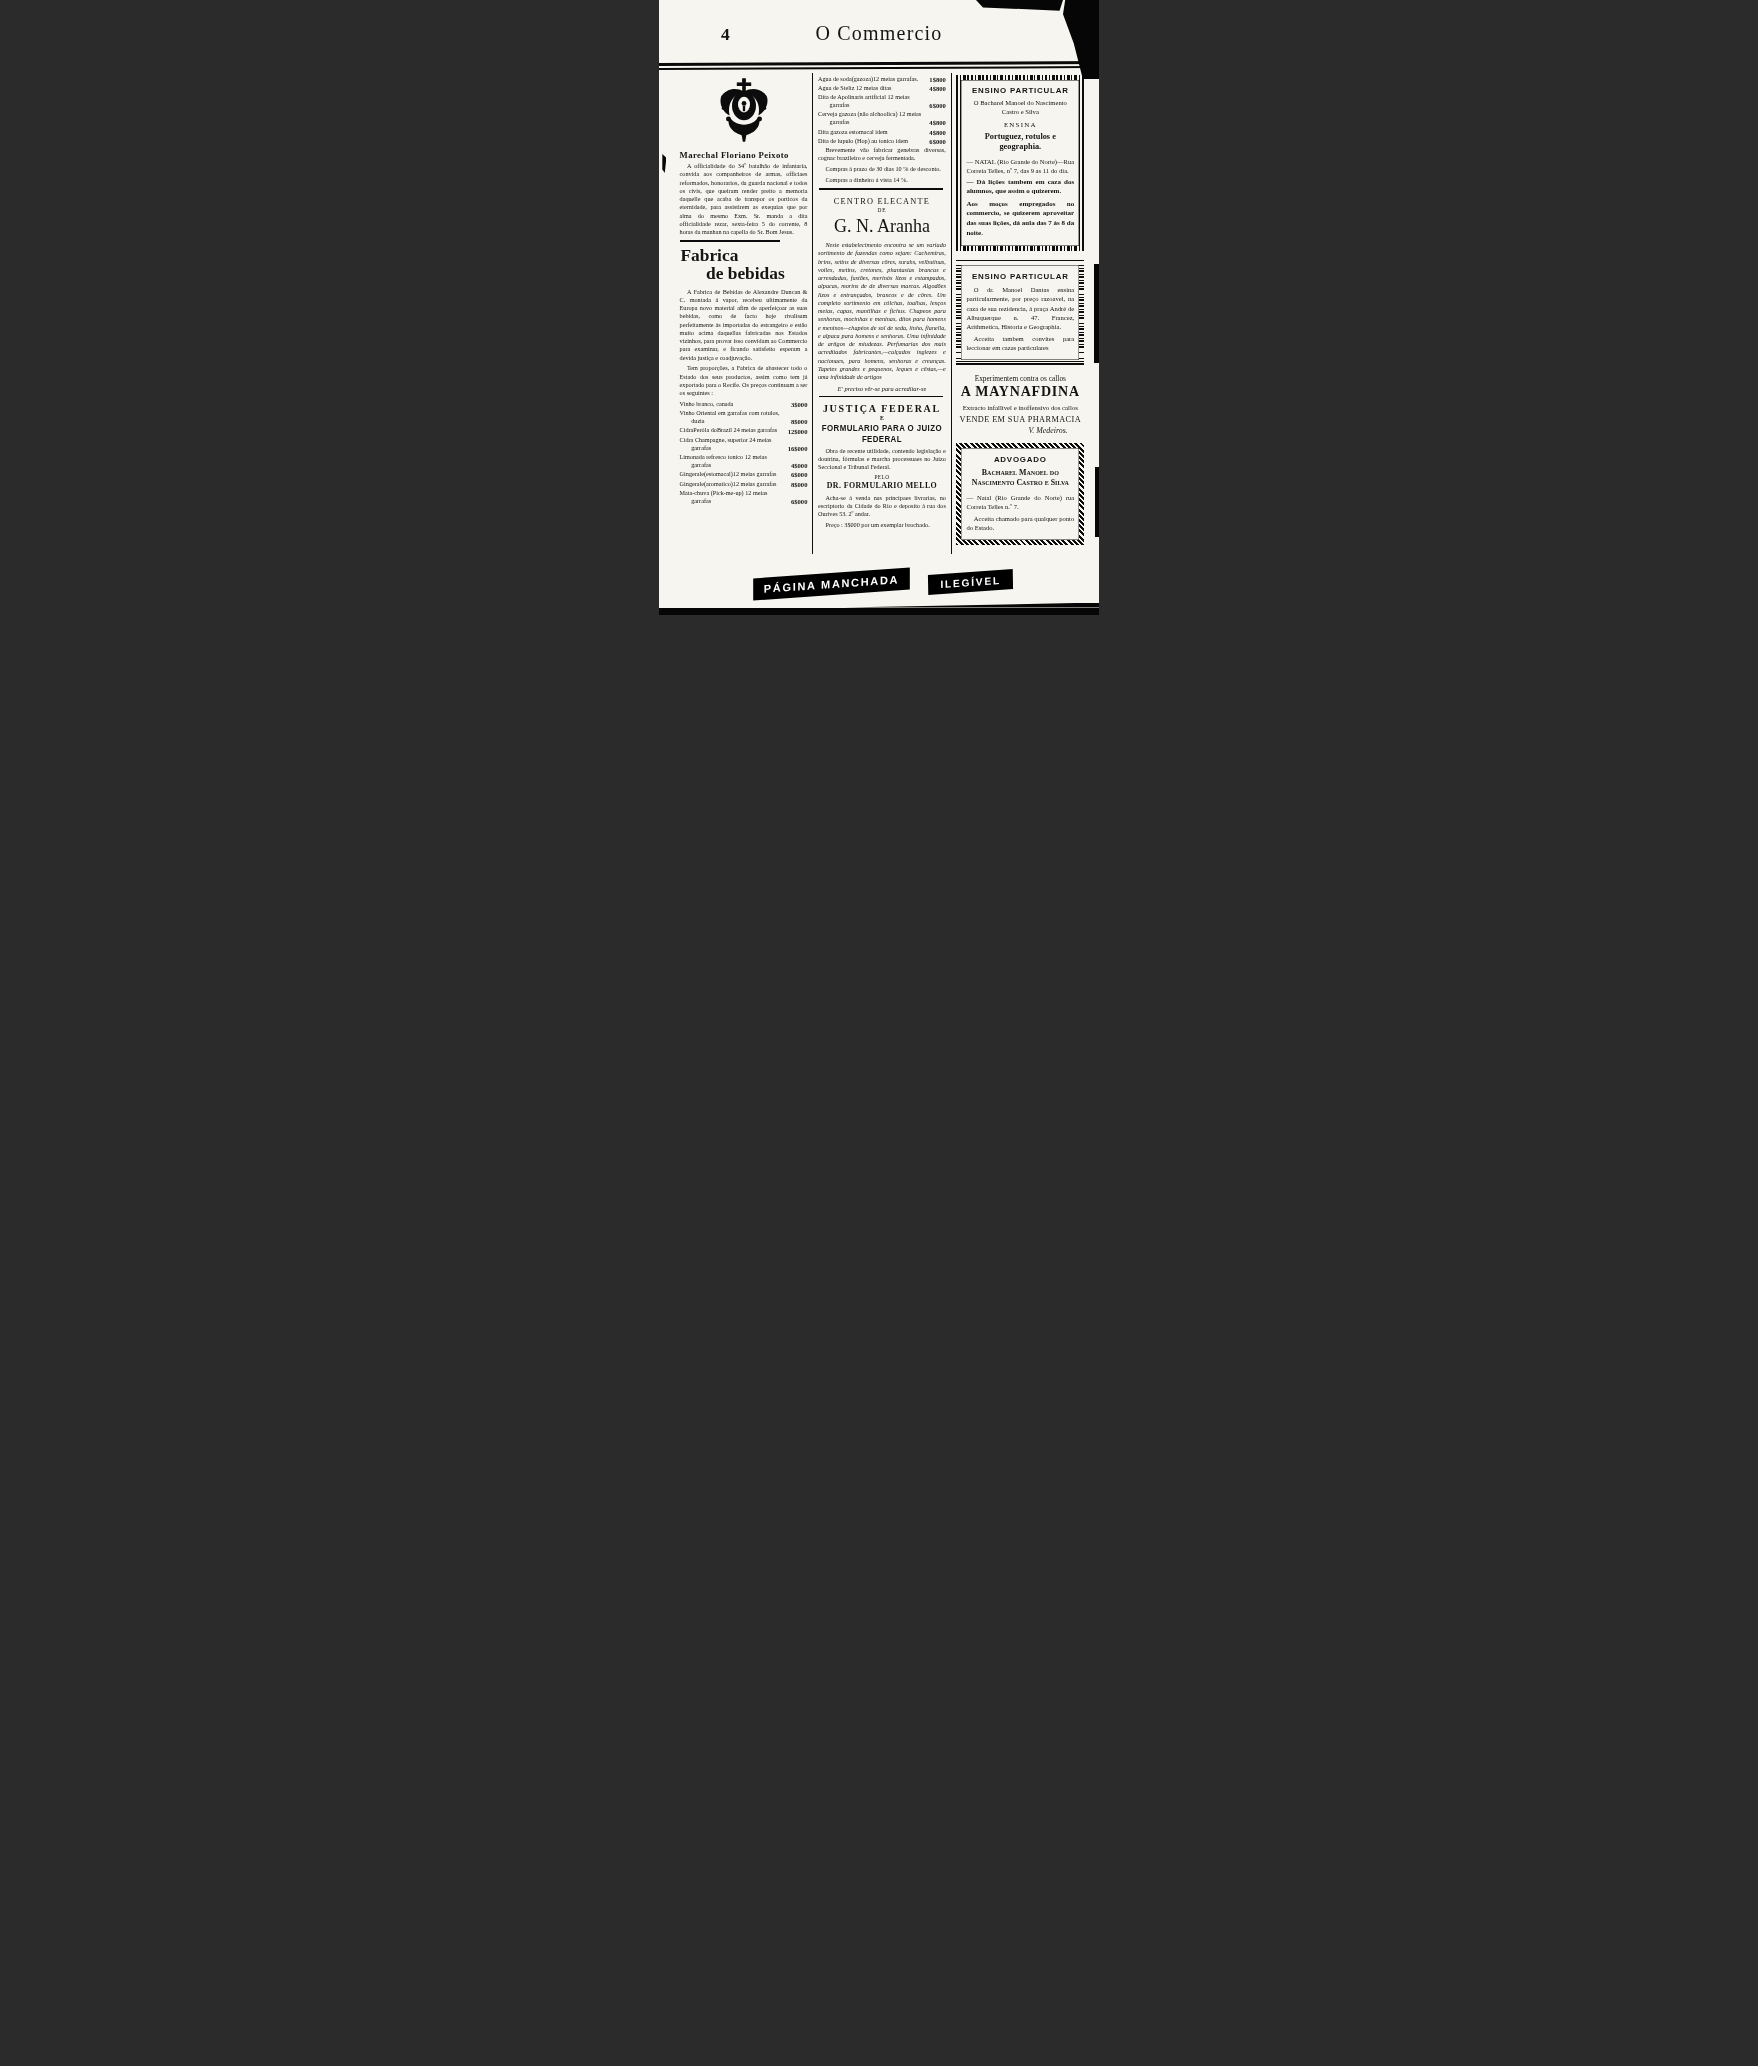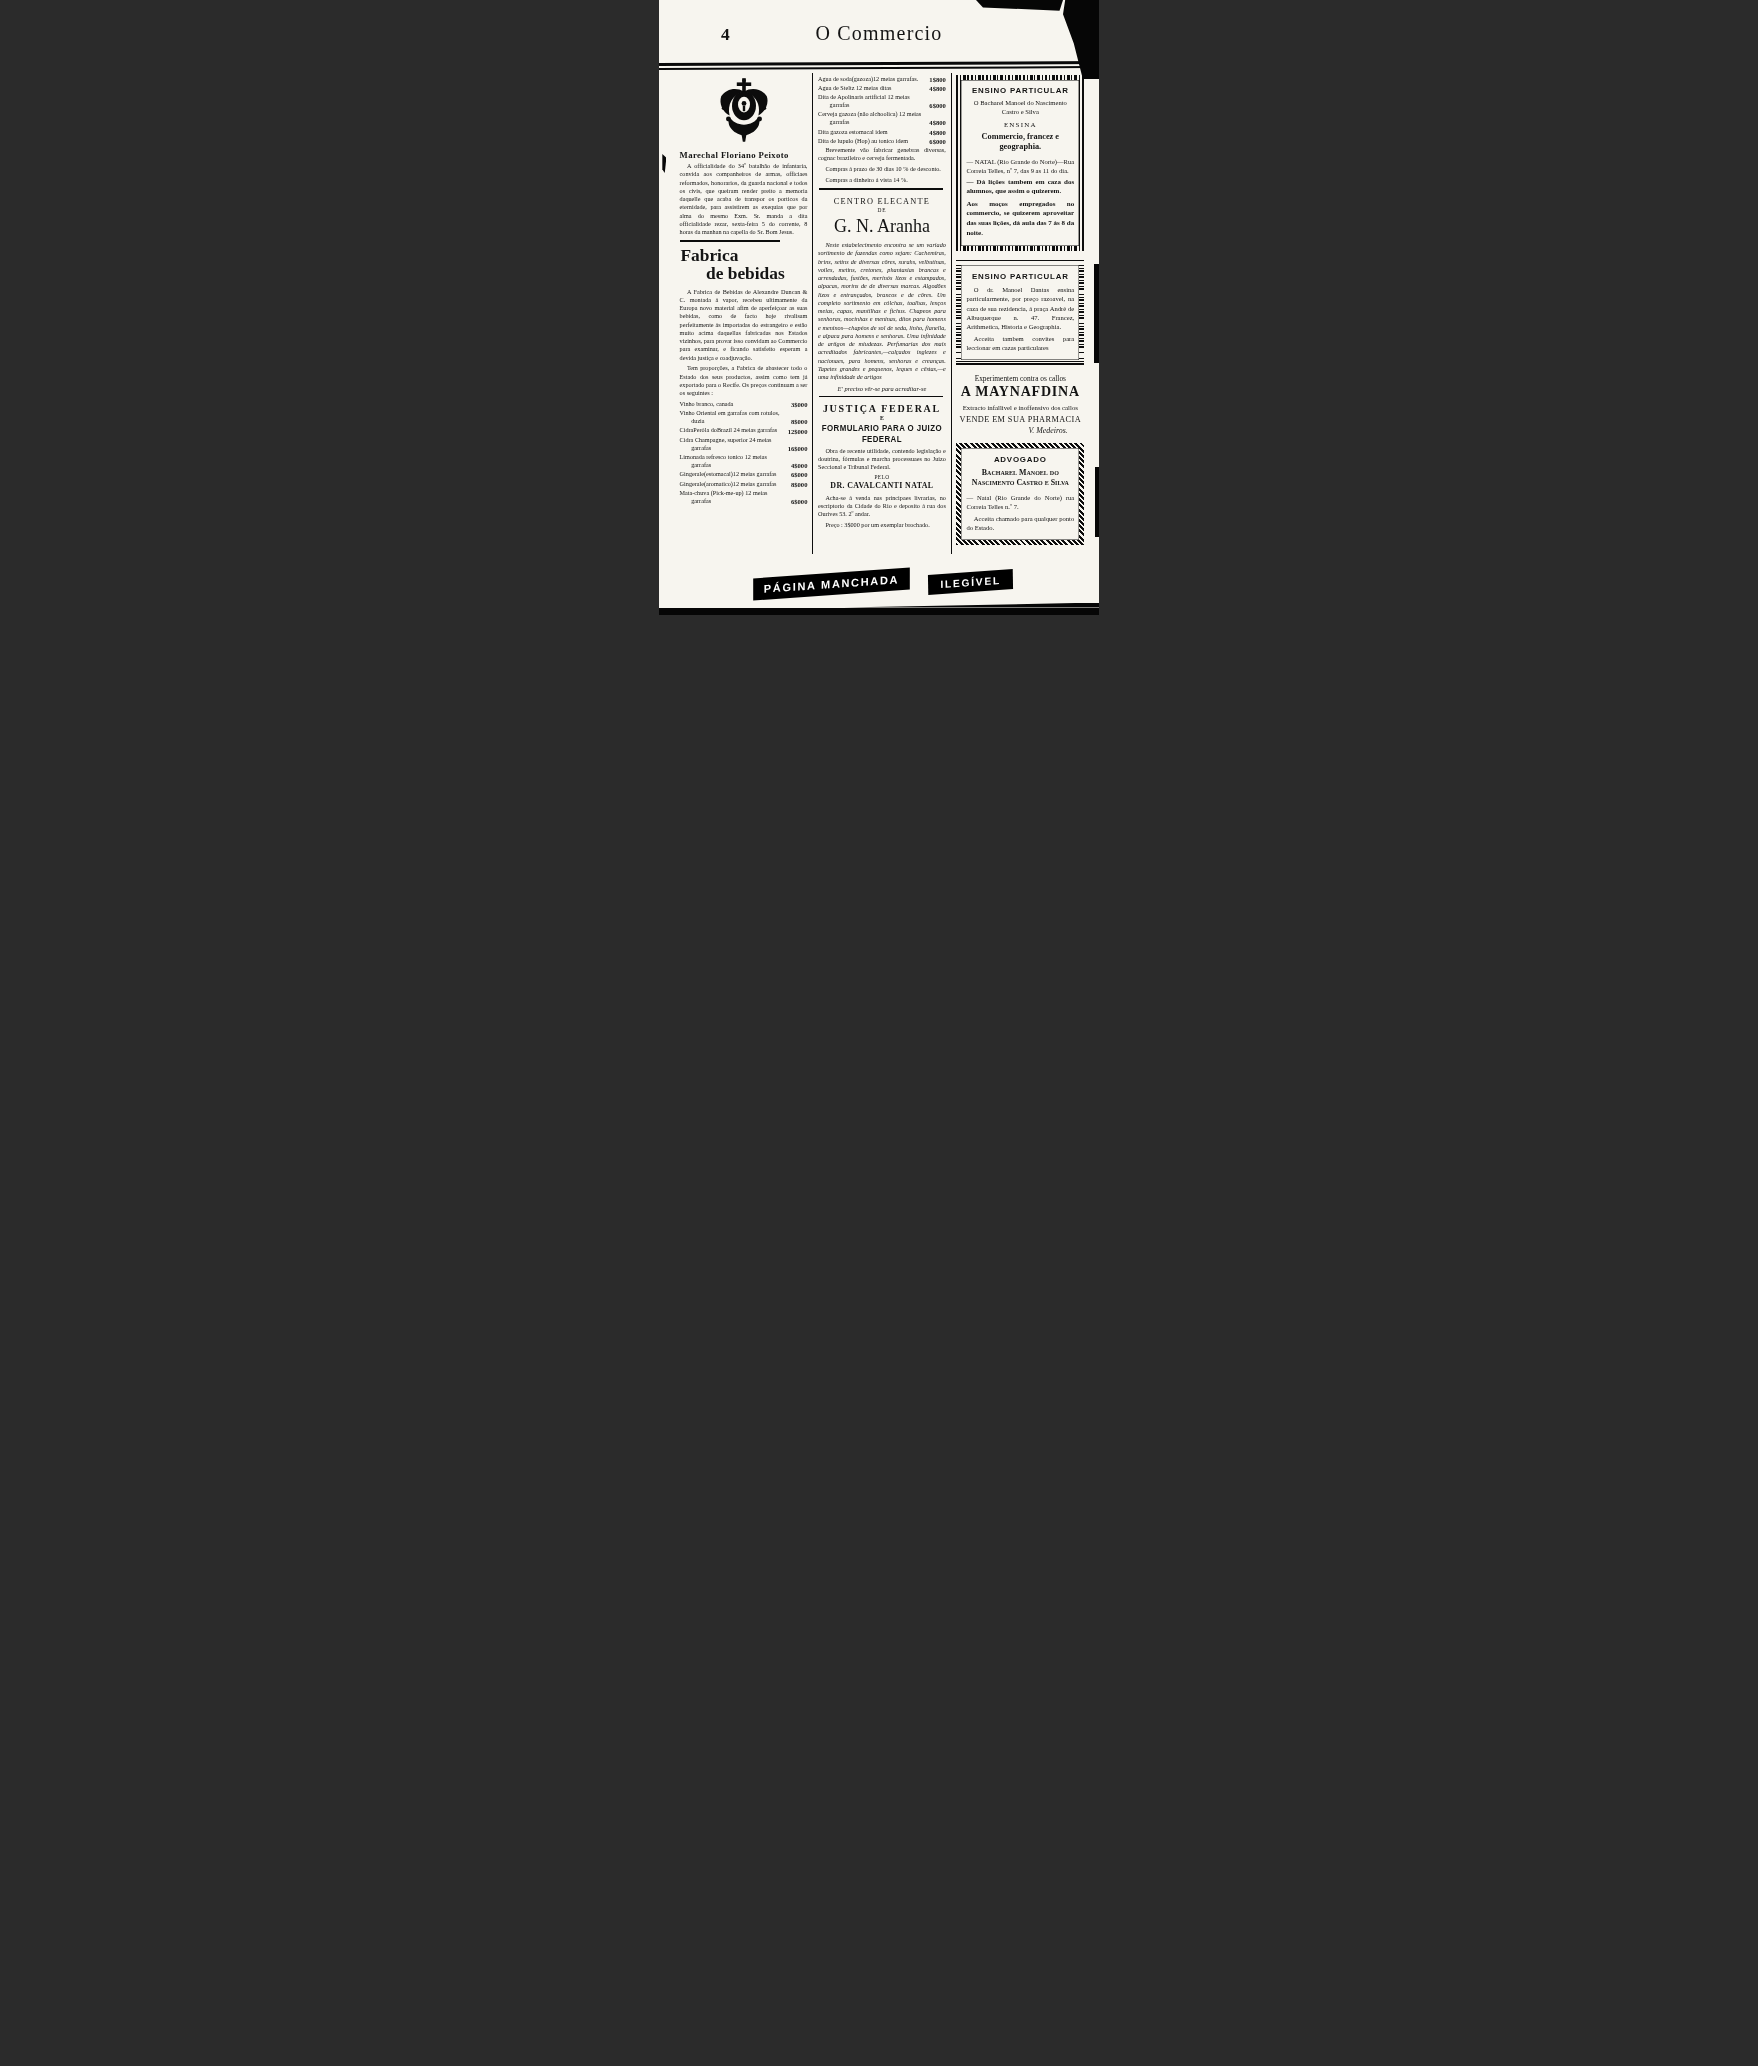--- a/index.html
+++ b/index.html
@@ -217,35 +217,35 @@
       <p class="indent aranha-body">Neste estabelecimento encontra se um variado sortimento de fazendas como sejam: Cachemiras, brins, setins de diversas côres, surahs, velbutinas, voiles, metins, cretones, phantasias brancas e arrendadas, fustões, merinós lizos e estampados, alpacas, morins de de diversas marcas. Algodões lizos e entrançados, brancos e de côres. Um completo sortimento em cólchas, toalhas, lenços meias, capas, mantilhas e fichus. Chapeos para senhoras, mocinhas e meninas, ditos para homens e meninos—chapéos de sol de seda, linho, flanella, e alpaca para homens e senhoras. Uma infinidade de artigos de miudezas. Perfumarias dos mais acreditados fabricantes,—calçados inglezes e nacionaes, para homens, senhoras e creanças. Tapetes grandes e pequenos, leques e cêstas,—e uma infinidade de artigos</p>
       <div class="tagline">E' preciso vêr-se para acreditar-se</div>
 
       <div class="h-rule"></div>
 
       <div class="justica-t1">JUSTIÇA FEDERAL</div>
       <div class="justica-t2">E</div>
       <div class="justica-t3">FORMULARIO PARA O JUIZO FEDERAL</div>
       <p class="indent">Obra de recente utilidade, contendo legislação e doutrina, fórmulas e marcha processuaes no Juizo Seccional e Tribunal Federal.</p>
       <div class="pelo">PELO</div>
-      <div class="author">DR. CAVALCANTI NATAL</div>
+      <div class="author">DR. FORMULARIO MELLO</div>
       <p class="indent">Acha-se á venda nas principaes livrarias, no escriptorio da Cidade do Rio e deposito á rua dos Ourives 53. 2º andar.</p>
       <p class="indent">Preço : 3$000 por um exemplar brochado.</p>
     </div>
 
     <div class="v-rule"></div>
 
     <div class="col col-right">
 
       <div class="frame frame-a">
         <div class="frame-inner">
           <div class="ad-title">ENSINO PARTICULAR</div>
           <div class="ad-line">O Bacharel Manoel do Nascimento Castro e Silva</div>
           <div class="ad-ensina">ENSINA</div>
-          <div class="ad-subjects">Commercio, francez e geographia.</div>
+          <div class="ad-subjects">Portuguez, rotulos e geographia.</div>
           <p class="ad-body">— NATAL (Rio Grande do Norte)—Rua Correia Telles, nº 7, das 9 as 11 do dia.</p>
           <p class="ad-body bold">— Dá lições tambem em caza dos alumnos, que assim o quizerem.</p>
           <p class="ad-body bold">Aos moços empregados no commercio, se quizerem aproveitar das suas lições, dá aula das 7 ás 8 da noite.</p>
         </div>
       </div>
 
       <div class="frame frame-b">
         <div class="frame-inner">
           <div class="ad-title">ENSINO PARTICULAR</div>
           <p class="ad-body indent">O dr. Manoel Dantas ensina particularmente, por preço razoavel, na caza de sua rezidencia, á praça Andrè de Albuquerque n. 47. Francez, Arithmetica, Historia e Geographia.</p>

